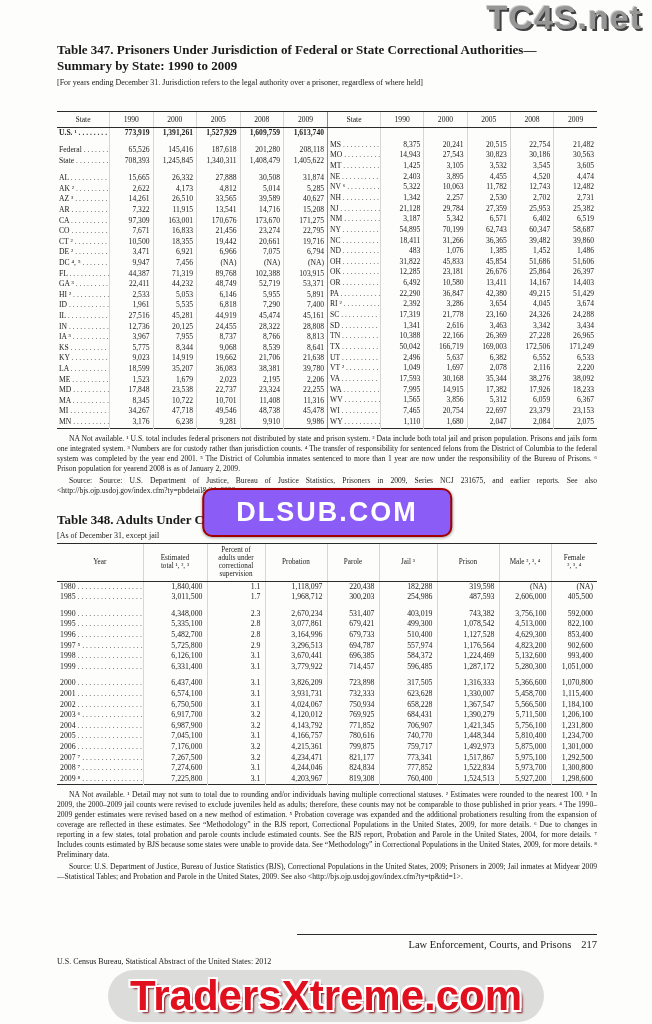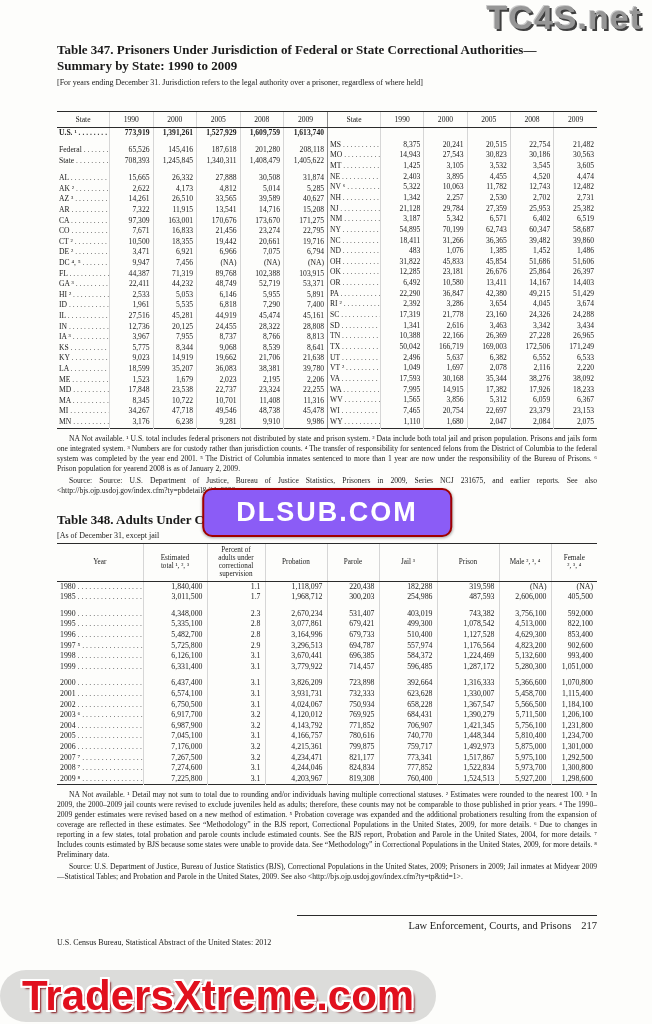--- a/index.html
+++ b/index.html
@@ -16,21 +16,21 @@
     color:#969696;text-shadow:2px 2px 0 #3f3f3f,-1px -1px 0 #c9c9c9;letter-spacing:1px;
   }
   .badge{
     position:absolute;top:-24px;left:50%;transform:translateX(-50%);z-index:5;
     background:#8b5cf6;color:#fff;font-family:"Liberation Sans",sans-serif;
     font-weight:bold;font-size:27px;letter-spacing:2px;
     padding:7px 32px;border-radius:10px;border:2px solid #a00000;
     box-shadow:0 1px 3px rgba(0,0,0,.35);white-space:nowrap;
   }
   .wm-bottom{
-    position:absolute;left:0;right:0;bottom:2px;z-index:6;text-align:left;
+    position:absolute;left:0;right:0;bottom:2px;z-index:6;text-align:center;
   }
   .wm-bottom span{
     display:inline-block;background:#dcdcda;border-radius:28px;padding:2px 22px;
     font-family:"Liberation Sans",sans-serif;font-weight:bold;font-size:42px;letter-spacing:0;
     color:#e1101e;
     text-shadow:-2px -2px 0 #fff,2px -2px 0 #fff,-2px 2px 0 #fff,2px 2px 0 #fff,3px 3px 2px #7d0a10;
   }
 
   
   .t-title{font-size:13px;font-weight:bold;line-height:1.25;margin:0;max-width:490px}
@@ -67,21 +67,21 @@
   .t348 th{
     font-weight:normal;font-size:7.2px;line-height:8.2px;
     border-top:1px solid #2b2b2b;border-bottom:1px solid #2b2b2b;
     padding:2px 10px;text-align:center;vertical-align:middle;
   }
   .t348 td{padding:1px 4px 1px 3px;line-height:8.6px}
   .t348 td + td,.t348 th + th{border-left:1px solid #d6d6d6}
   .t348 .gap-before td{padding-top:7px !important}
 
   
-  .footer{position:absolute;left:57px;right:55px;top:915px;z-index:2}
+  .footer{position:absolute;left:57px;right:55px;top:934px;z-index:2}
   .footer-right{
     width:300px;margin-left:auto;text-align:right;border-top:1px solid #2b2b2b;
     padding-top:4px;font-size:10.5px;
   }
   .footer-right .pageno{margin-left:10px}
   .imprint{font-size:8px;margin-top:7px;text-align:left}
 </style>
 </head>
 <body>
 
@@ -677,21 +677,21 @@
           <td class="num">1,287,172</td>
           <td class="num">5,280,300</td>
           <td class="num">1,051,000</td>
         </tr>
         <tr class="gap-before">
           <td class="stub"><span>2000</span><span class="dots"></span></td>
           <td class="num">6,437,400</td>
           <td class="num">3.1</td>
           <td class="num">3,826,209</td>
           <td class="num">723,898</td>
-          <td class="num">392,664</td>
+          <td class="num">317,505</td>
           <td class="num">1,316,333</td>
           <td class="num">5,366,600</td>
           <td class="num">1,070,800</td>
         </tr>
         <tr>
           <td class="stub"><span>2001</span><span class="dots"></span></td>
           <td class="num">6,574,100</td>
           <td class="num">3.1</td>
           <td class="num">3,931,731</td>
           <td class="num">732,333</td>

